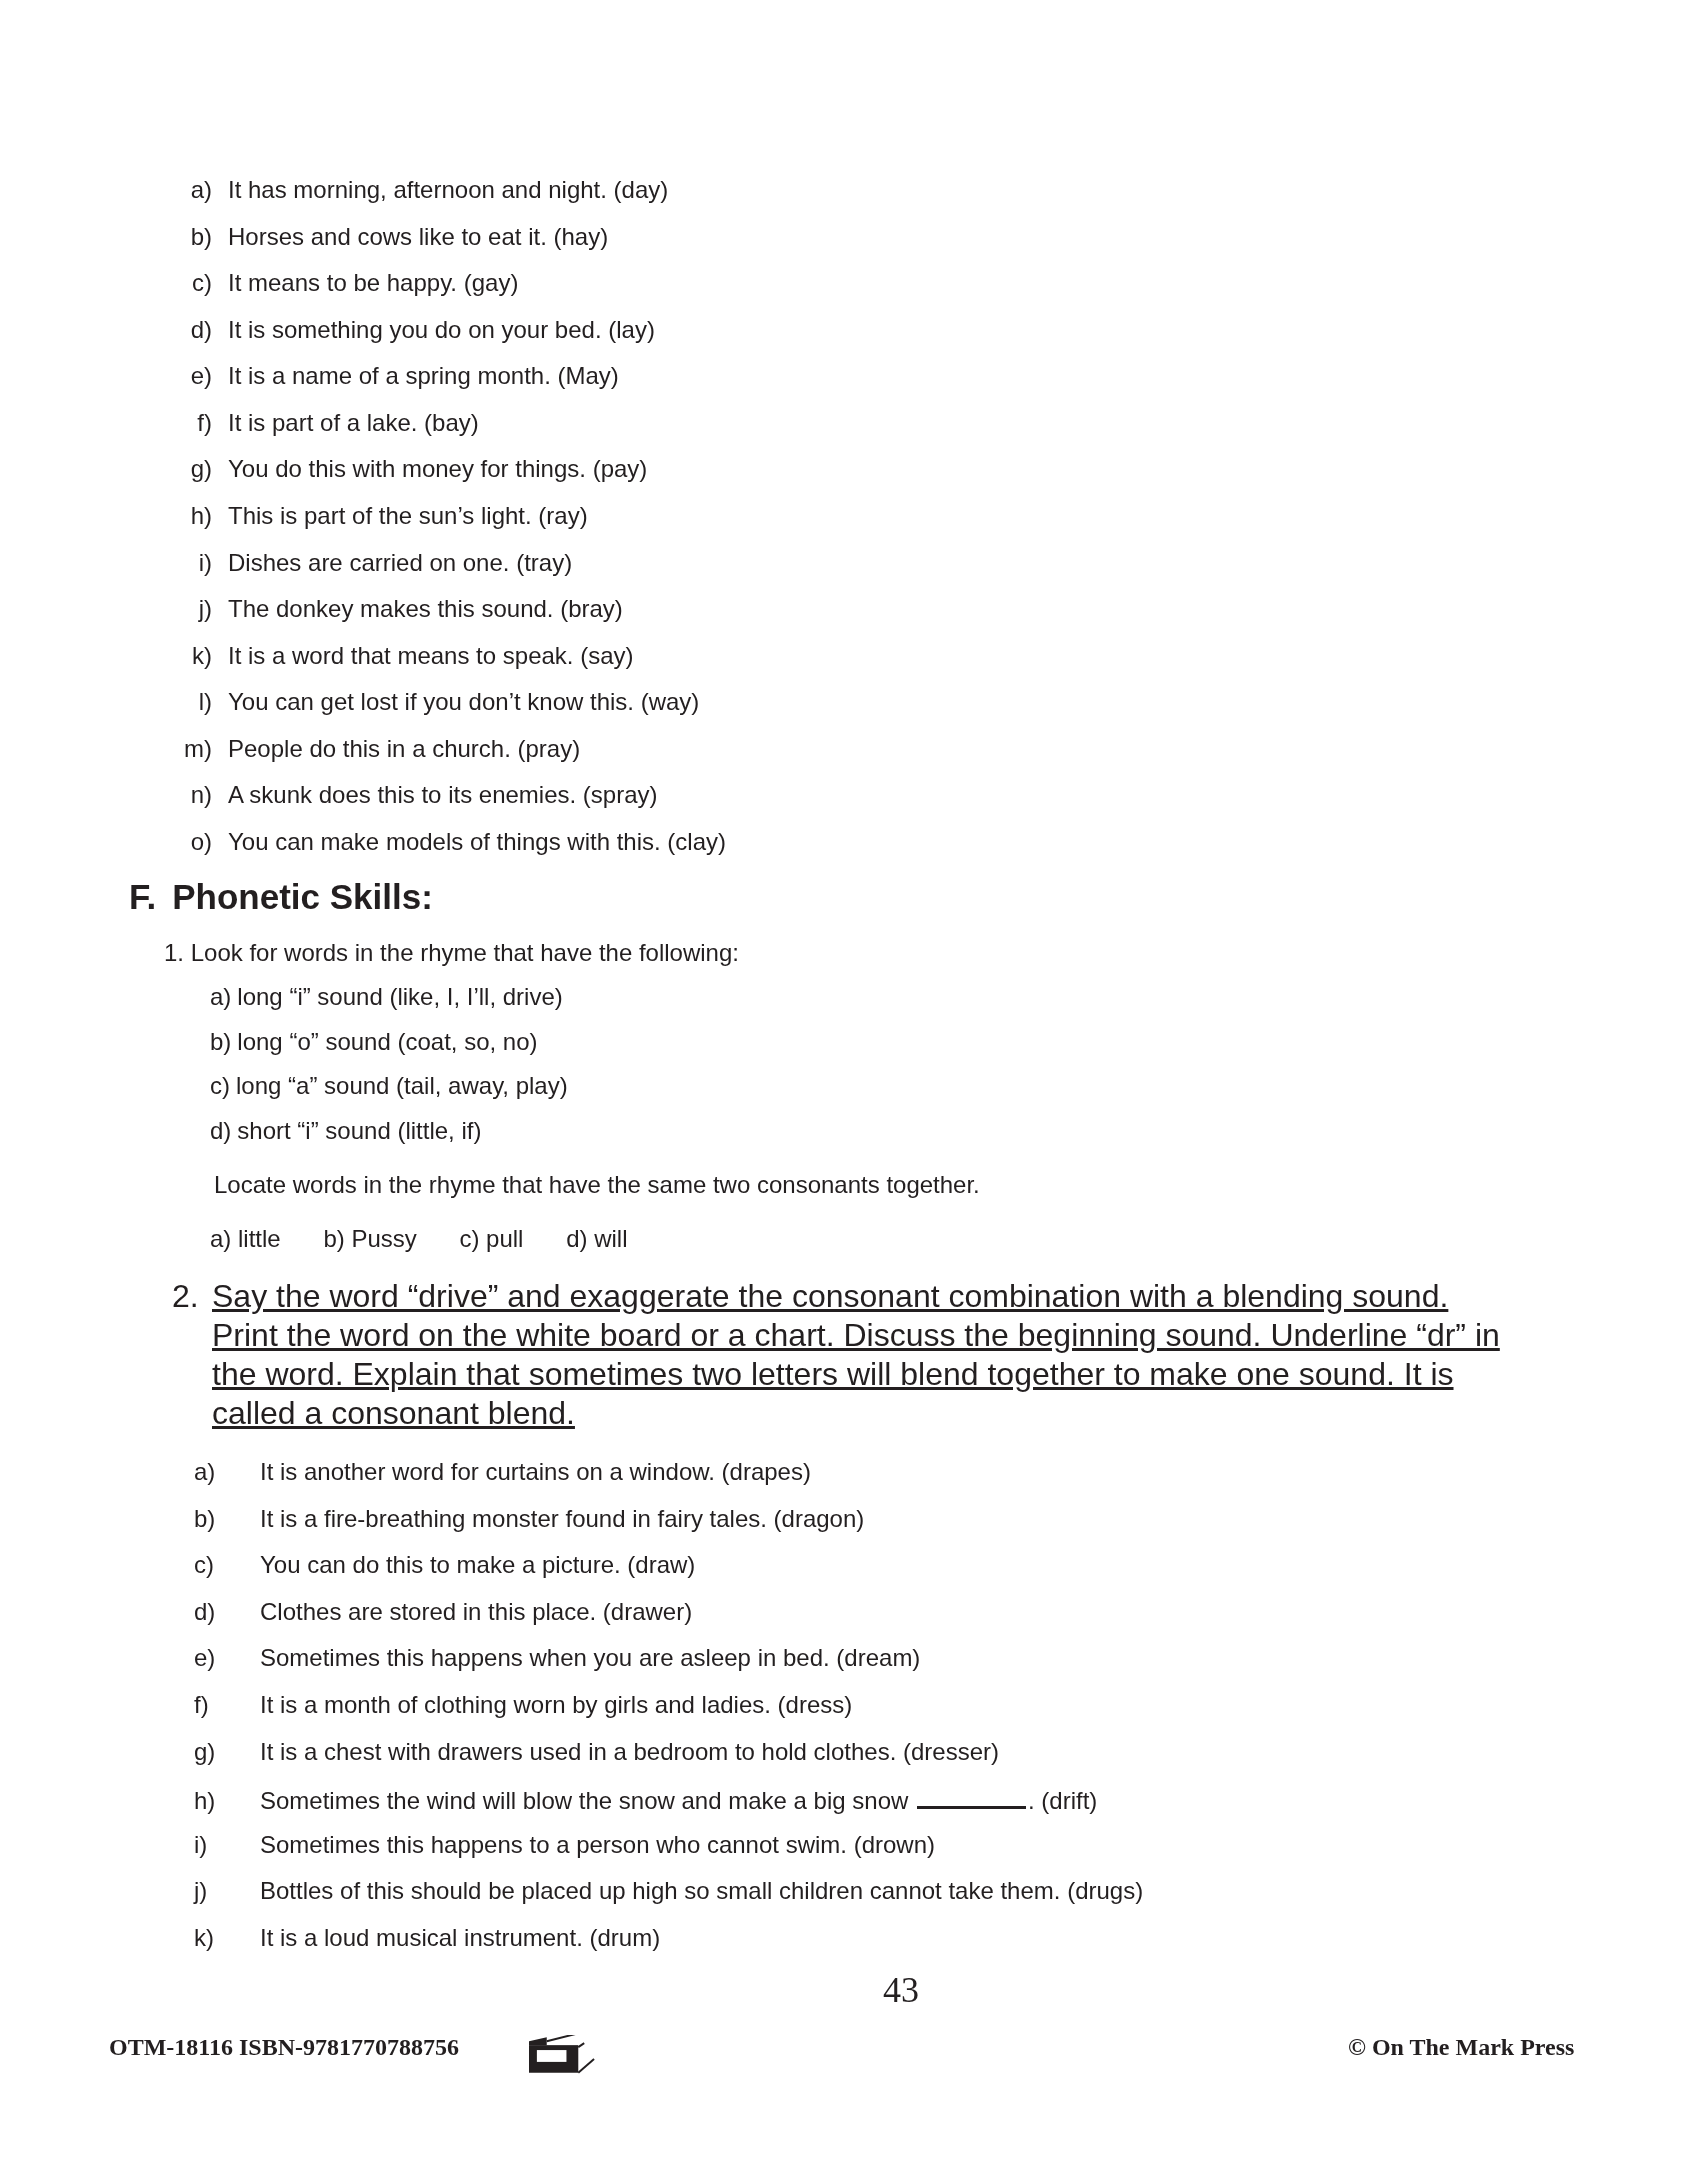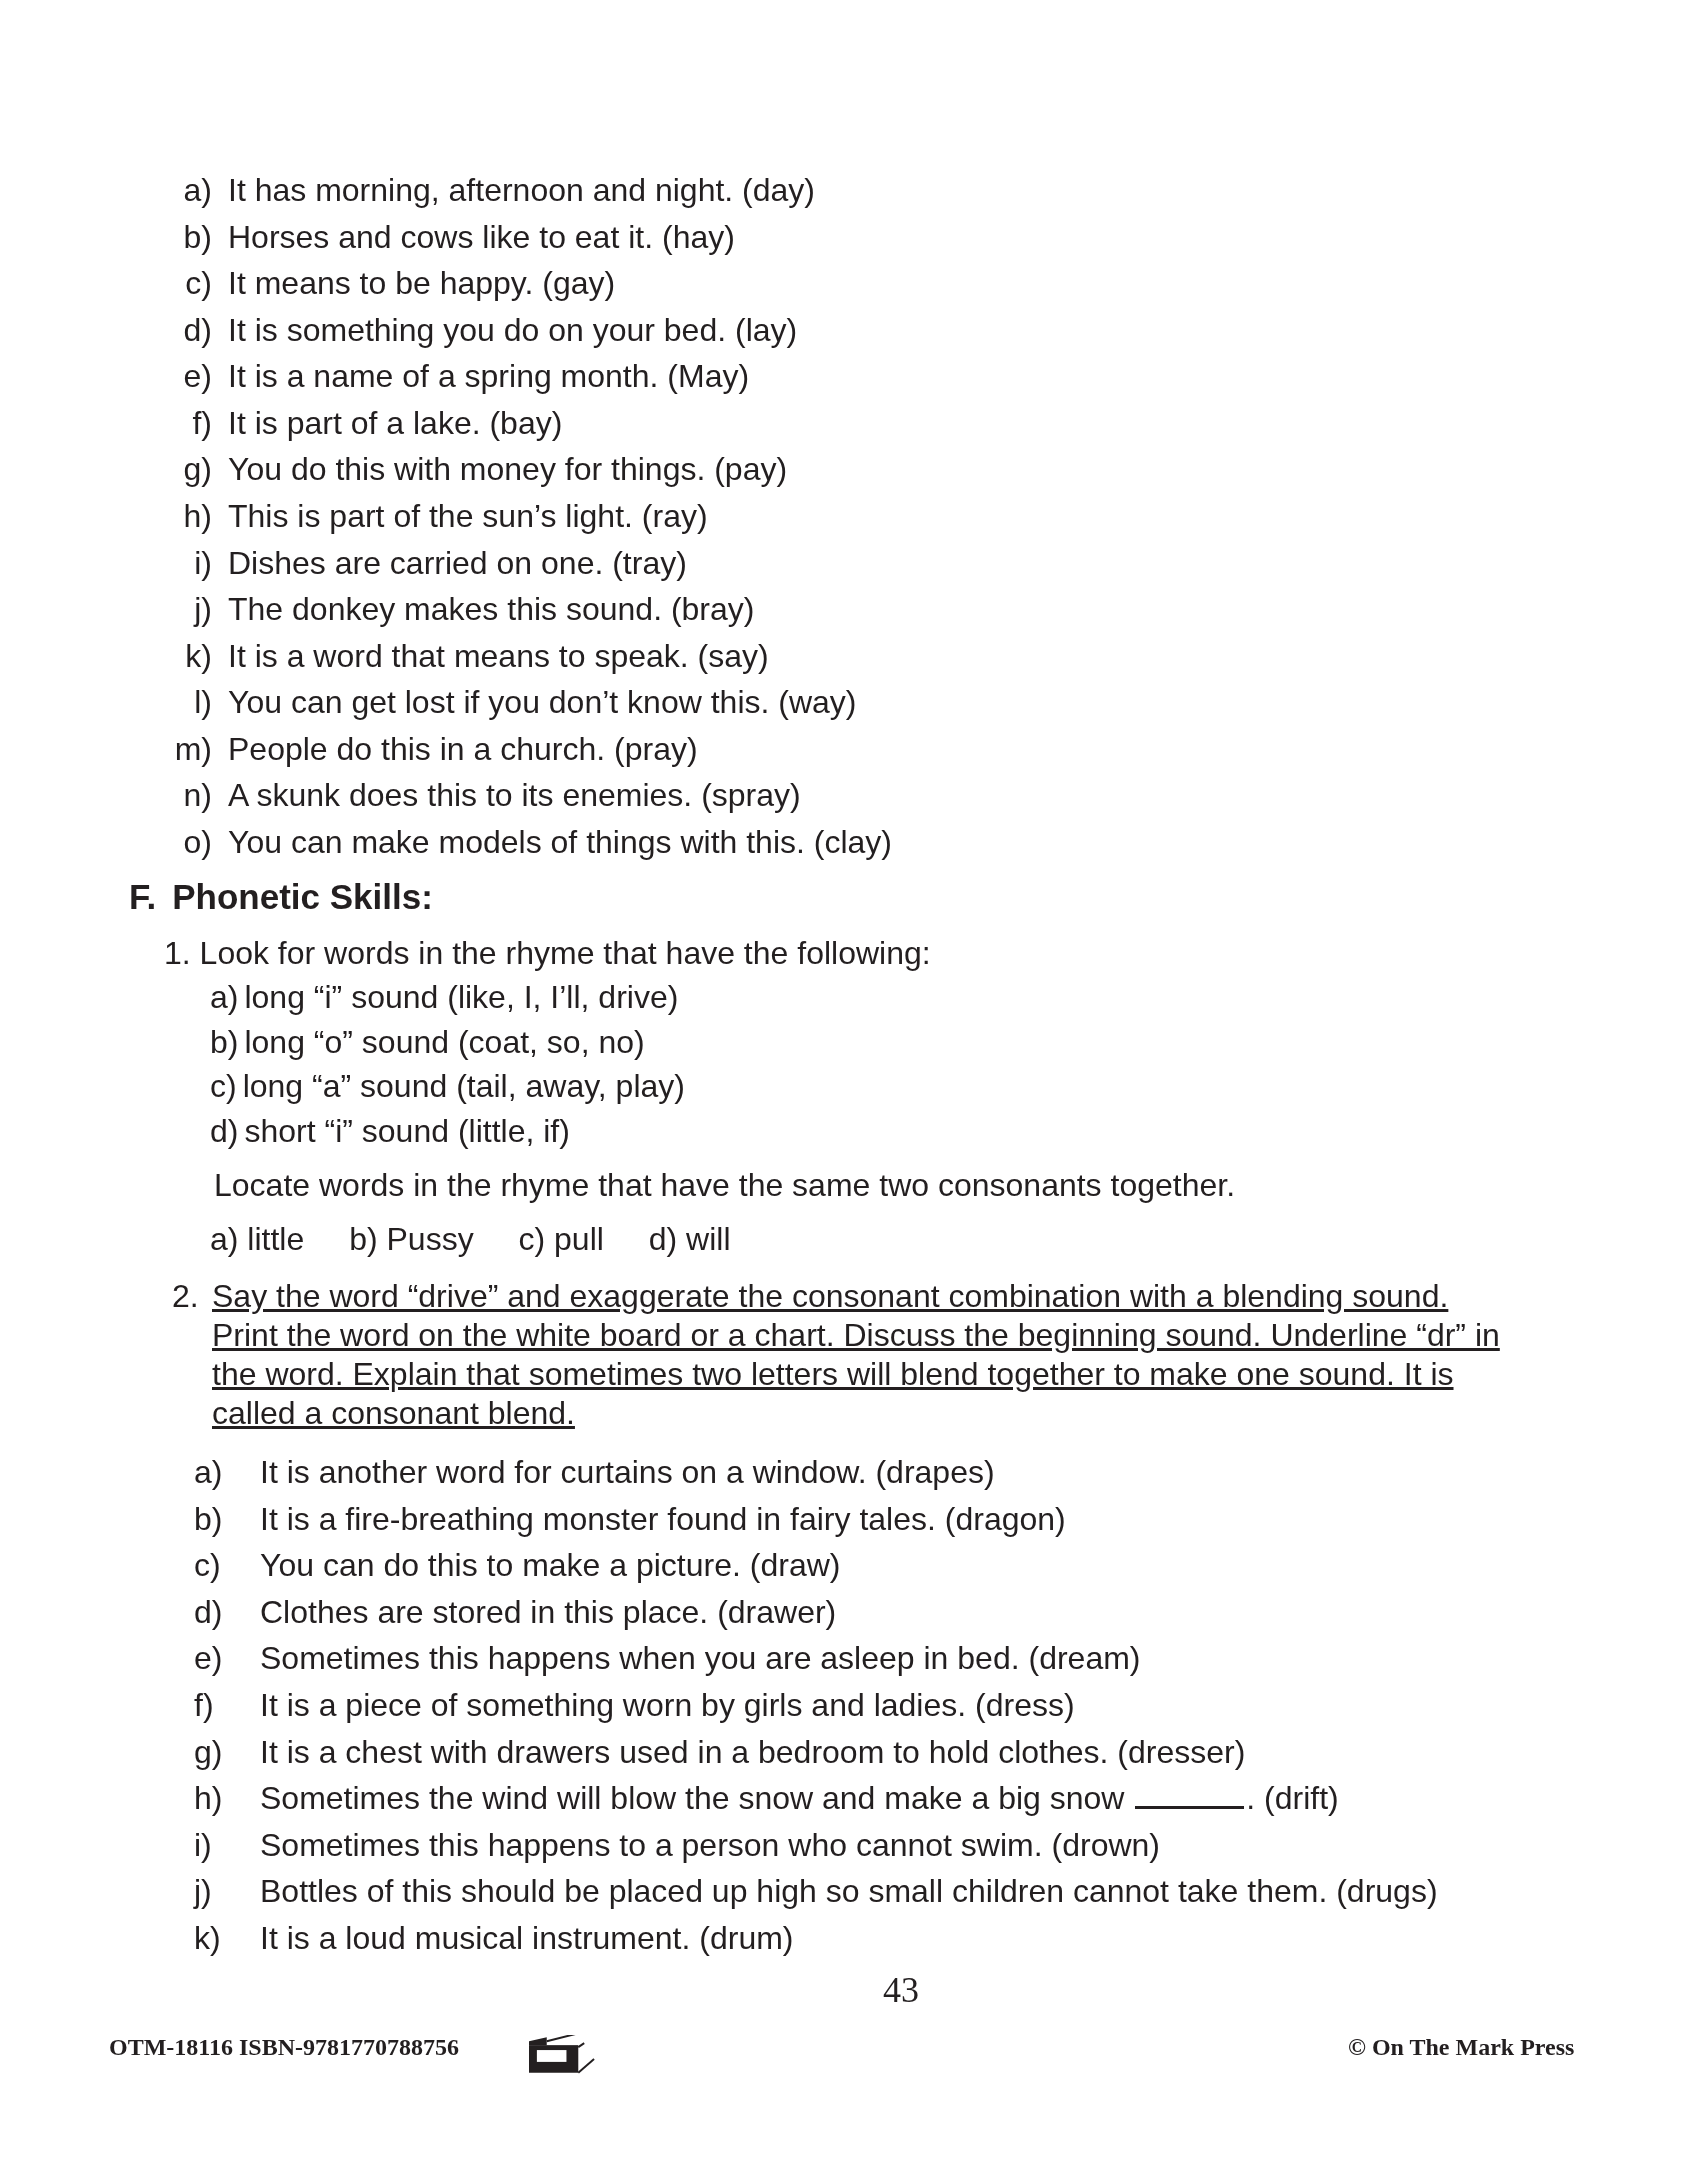--- a/index.html
+++ b/index.html
@@ -1,18 +1,18 @@
 <!DOCTYPE html>
 <html><head>
 <meta charset="utf-8">
 <style>
   html, body { margin:0; padding:0; background:#ffffff; }
   body { width:1683px; height:2178px; position:relative; overflow:hidden;
          font-family:"Liberation Sans", sans-serif; color:#231f20; }
-  .line { position:absolute; white-space:nowrap; font-size:32px; line-height:40px; }
+  .line { position:absolute; white-space:nowrap; font-size:24px; line-height:40px; }
   .lbl { display:inline-block; text-align:right; }
   .txt { display:inline-block; }
   .list1 .lbl { width:69px; }
   .list1 .line { left:143px; }
   .list1 .txt { margin-left:16px; }
   .heading { position:absolute; left:129px; top:875px; font-size:35px; font-weight:bold; line-height:44px; white-space:nowrap;text-align:right; }
   .heading .hl { margin-right:16px; }
   .sub .line { left:210px; }
   .sub .lbl { width:auto; margin-right:6px; }
   .para { position:absolute; left:172px; top:1277px; width:1386px; font-size:32px; line-height:39px; }
@@ -77,21 +77,21 @@
   <span class="body">the word. Explain that sometimes two letters will blend together to make one sound. It is</span>
   <span class="body">called a consonant blend.</span>
 </div>
 
 <div class="list2">
   <div class="line" style="top:1452px"><span class="lbl">a)</span><span class="txt">It is another word for curtains on a window. (drapes)</span></div>
   <div class="line" style="top:1499px"><span class="lbl">b)</span><span class="txt">It is a fire-breathing monster found in fairy tales. (dragon)</span></div>
   <div class="line" style="top:1545px"><span class="lbl">c)</span><span class="txt">You can do this to make a picture. (draw)</span></div>
   <div class="line" style="top:1592px"><span class="lbl">d)</span><span class="txt">Clothes are stored in this place. (drawer)</span></div>
   <div class="line" style="top:1638px"><span class="lbl">e)</span><span class="txt">Sometimes this happens when you are asleep in bed. (dream)</span></div>
-  <div class="line" style="top:1685px"><span class="lbl">f)</span><span class="txt">It is a piece of something worn by girls and ladies. (dress)</span></div>
+  <div class="line" style="top:1685px"><span class="lbl">f)</span><span class="txt">It is a month of clothing worn by girls and ladies. (dress)</span></div>
   <div class="line" style="top:1732px"><span class="lbl">g)</span><span class="txt">It is a chest with drawers used in a bedroom to hold clothes. (dresser)</span></div>
   <div class="line" style="top:1778px"><span class="lbl">h)</span><span class="txt"><span>Sometimes the wind will blow the snow and make a big snow</span> <span class="blank"></span><span>. (drift)</span></span></div>
   <div class="line" style="top:1825px"><span class="lbl">i)</span><span class="txt">Sometimes this happens to a person who cannot swim. (drown)</span></div>
   <div class="line" style="top:1871px"><span class="lbl">j)</span><span class="txt">Bottles of this should be placed up high so small children cannot take them. (drugs)</span></div>
   <div class="line" style="top:1918px"><span class="lbl">k)</span><span class="txt">It is a loud musical instrument. (drum)</span></div>
 </div>
 
 <div class="footer" style="left:109px">OTM-18116  ISBN-9781770788756</div>
 <svg class="copier" viewBox="0 0 70 40">
   <rect x="0" y="10" width="50" height="28" fill="#231f20"></rect>

